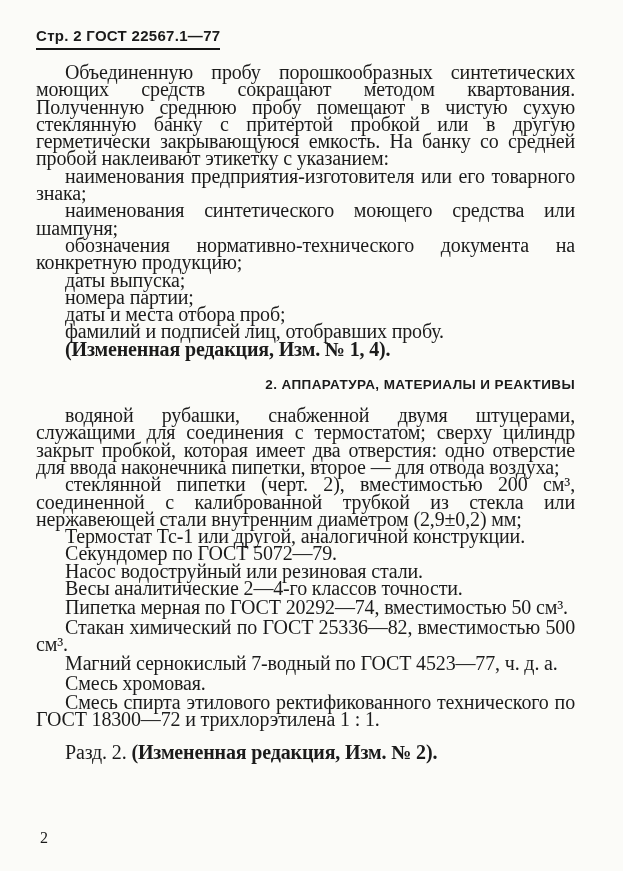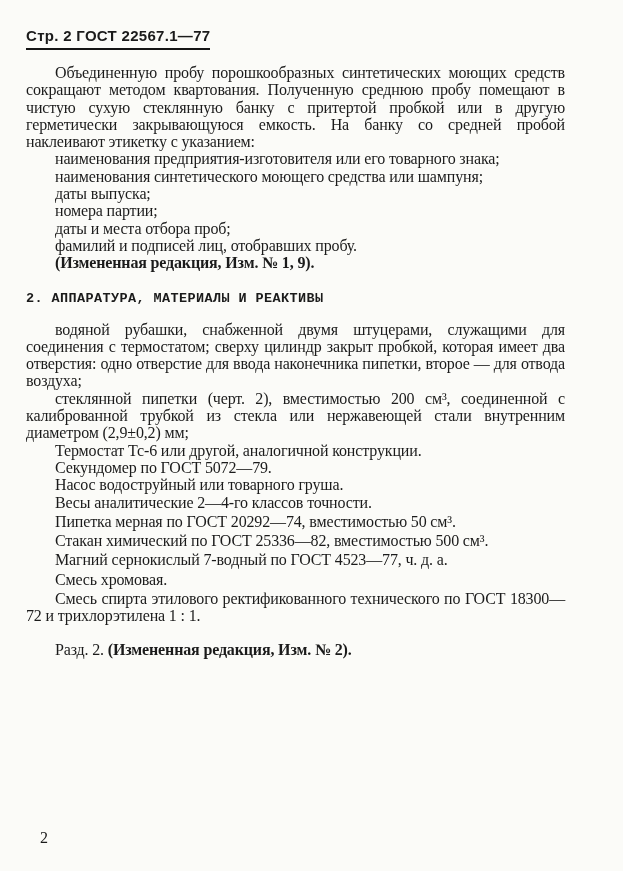--- a/index.html
+++ b/index.html
@@ -8,54 +8,54 @@
     width: 623px;
     height: 871px;
     margin: 0 auto;
     background: #fbfbf8;
     color: #1b1b1b;
     overflow: hidden;
     font-family: "Liberation Serif", serif;
   }
   .content {
     position: absolute;
-    left: 26px;
+    left: 36px;
     top: 27px;
     width: 539px;
   }
   .doc-header {
     margin: 0 0 13px 0;
   }
   .doc-header .hdr {
     display: inline-block;
     font-family: "Liberation Sans", sans-serif;
     font-weight: bold;
     font-size: 15px;
     line-height: 15px;
     letter-spacing: 0.3px;
     padding-bottom: 5px;
     border-bottom: 2.5px solid #151515;
   }
   p.body {
     margin: 0;
-    font-size: 16px;
+    font-size: 20px;
     line-height: 17.3px;
     letter-spacing: -0.15px;
     text-align: justify;
     text-indent: 29px;
     hyphens: manual;
   }
   p.first { margin-top: 14px; }
   p.bold { font-weight: bold; }
   p.g { margin-top: 2px; }
   p.closing { margin-top: 16px; }
   .section-heading {
     margin: 19px 0 14px 0;
-    text-align: left;
-    font-family: Liberation Mono, monospace;
+    text-align: right;
+    font-family: Liberation Sans, sans-serif;
     font-weight: bold;
     font-size: 13.5px;
     line-height: 16px;
     letter-spacing: 0.4px;
   }
   .page-number {
     position: absolute;
     left: 40px;
     top: 830px;
     font-size: 16px;
@@ -68,33 +68,34 @@
 <div class="page">
   <div class="content">
 
     <div class="doc-header">
       <span class="hdr">Стр. 2 ГОСТ 22567.1—77</span>
     </div>
 
     <p class="body first">Объединенную пробу порошкообразных синтетических моющих средств сокращают методом квартования. Полученную среднюю пробу помещают в чистую сухую стеклянную банку с притертой пробкой или в другую герметически закрывающуюся емкость. На банку со средней пробой наклеивают этикетку с указанием:</p>
     <p class="body">наименования предприятия-изготовителя или его товарного знака;</p>
     <p class="body">наименования синтетического моющего средства или шампуня;</p>
+    <p class="body">обозначения нормативно-технического документа на конкрет­ную продукцию;</p>
     <p class="body">даты выпуска;</p>
     <p class="body">номера партии;</p>
     <p class="body">даты и места отбора проб;</p>
     <p class="body">фамилий и подписей лиц, отобравших пробу.</p>
-    <p class="body bold">(Измененная редакция, Изм. № 1, 9).</p>
+    <p class="body bold">(Измененная редакция, Изм. № 1, 4).</p>
 
     <h2 class="section-heading">2. АППАРАТУРА, МАТЕРИАЛЫ И РЕАКТИВЫ</h2>
 
     <p class="body">водяной рубашки, снабженной двумя штуцерами, служащими для соединения с термостатом; сверху цилиндр закрыт пробкой, которая имеет два отверстия: одно отверстие для ввода наконеч­ника пипетки, второе — для отвода воздуха;</p>
     <p class="body">стеклянной пипетки (черт. 2), вместимостью 200 см³, соединен­ной с калиброванной трубкой из стекла или нержавеющей стали внутренним диаметром (2,9±0,2) мм;</p>
-    <p class="body">Термостат Тс-6 или другой, аналогичной конструкции.</p>
+    <p class="body">Термостат Тс-1 или другой, аналогичной конструкции.</p>
     <p class="body">Секундомер по ГОСТ 5072—79.</p>
-    <p class="body">Насос водоструйный или товарного груша.</p>
+    <p class="body">Насос водоструйный или резиновая стали.</p>
     <p class="body">Весы аналитические 2—4-го классов точности.</p>
     <p class="body g">Пипетка мерная по ГОСТ 20292—74, вместимостью 50 см³.</p>
     <p class="body g">Стакан химический по ГОСТ 25336—82, вместимостью 500 см³.</p>
     <p class="body g">Магний сернокислый 7-водный по ГОСТ 4523—77, ч. д. а.</p>
     <p class="body g">Смесь хромовая.</p>
     <p class="body g">Смесь спирта этилового ректификованного технического по ГОСТ 18300—72 и трихлорэтилена 1 : 1.</p>
 
     <p class="body closing"><span>Разд. 2. </span><span class="bold" style="font-weight:bold">(Измененная редакция, Изм. № 2).</span></p>
 
   </div>

